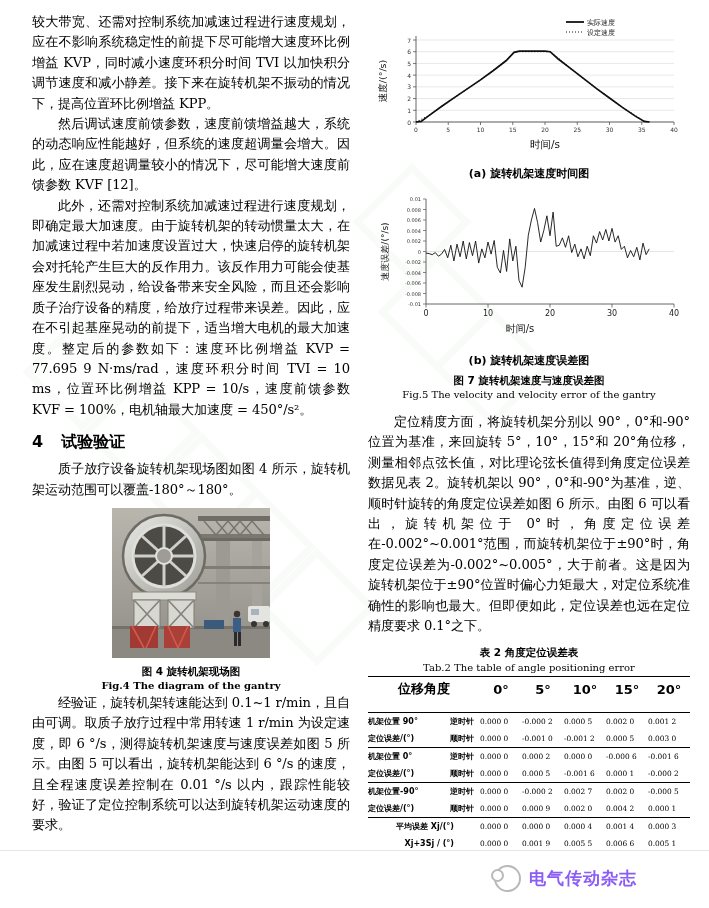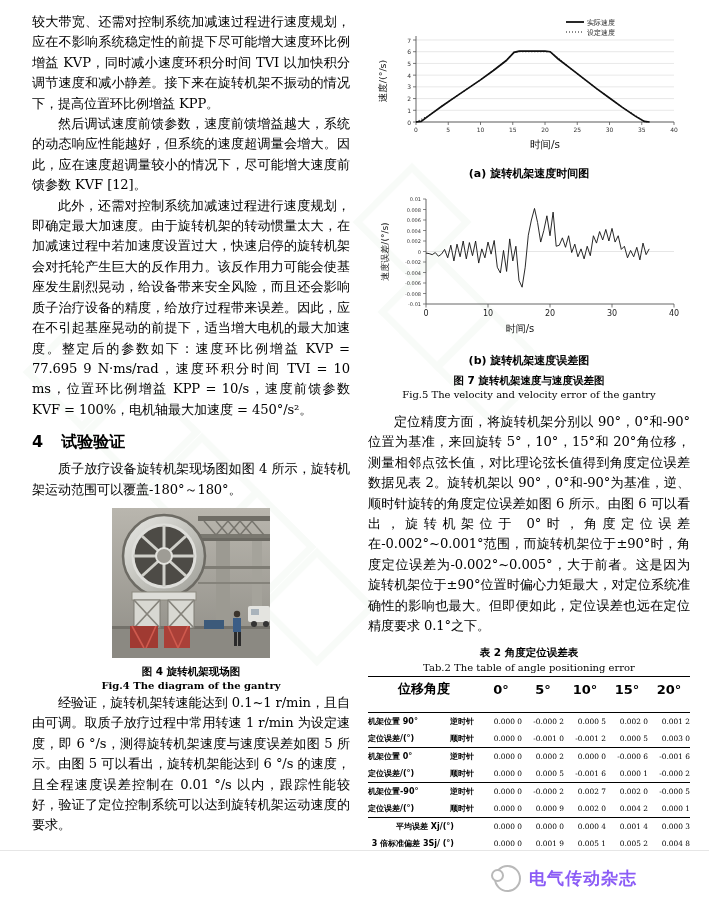--- a/index.html
+++ b/index.html
@@ -93,21 +93,21 @@
     font-size:8px;font-weight:bold;text-align:left;padding-left:3px;
     font-family:"DejaVu Sans","Liberation Sans",sans-serif;
     white-space:nowrap;
   }
   td.lab.rgt{text-align:right;padding-right:26px;}
   td.dir{
     font-size:8px;font-weight:bold;text-align:center;
     font-family:"DejaVu Sans","Liberation Sans",sans-serif;
     white-space:nowrap;
   }
-  td.num{text-align:right;height:17px;white-space:nowrap;}
+  td.num{text-align:left;height:17px;white-space:nowrap;}
 
   
   .footer{
     position:absolute;left:0;bottom:0;width:709px;height:57px;
     background:#ffffff;border-top:1px solid #e6e6e6;
   }
   .footer-inner{
     position:absolute;right:72px;top:14px;display:flex;align-items:center;gap:8px;
   }
   .logo-mark{
@@ -420,28 +420,20 @@
             </tr>
             <tr>
               <td class="lab rgt" colspan="2">平均误差 Xj/(°)</td>
               <td class="num">0.000 0</td>
               <td class="num">0.000 0</td>
               <td class="num">0.000 4</td>
               <td class="num">0.001 4</td>
               <td class="num">0.000 3</td>
             </tr>
             <tr>
-              <td class="lab rgt" colspan="2">3 倍标准偏差 3Sj/ (°)</td>
-              <td class="num">0.000 0</td>
-              <td class="num">0.001 9</td>
-              <td class="num">0.005 1</td>
-              <td class="num">0.005 2</td>
-              <td class="num">0.004 8</td>
-            </tr>
-            <tr>
               <td class="lab rgt" colspan="2">Xj+3Sj / (°)</td>
               <td class="num">0.000 0</td>
               <td class="num">0.001 9</td>
               <td class="num">0.005 5</td>
               <td class="num">0.006 6</td>
               <td class="num">0.005 1</td>
             </tr>
             <tr class="t-bot">
               <td class="lab rgt" colspan="2">Xj-3Sj / (°)</td>
               <td class="num">0.000 0</td>

